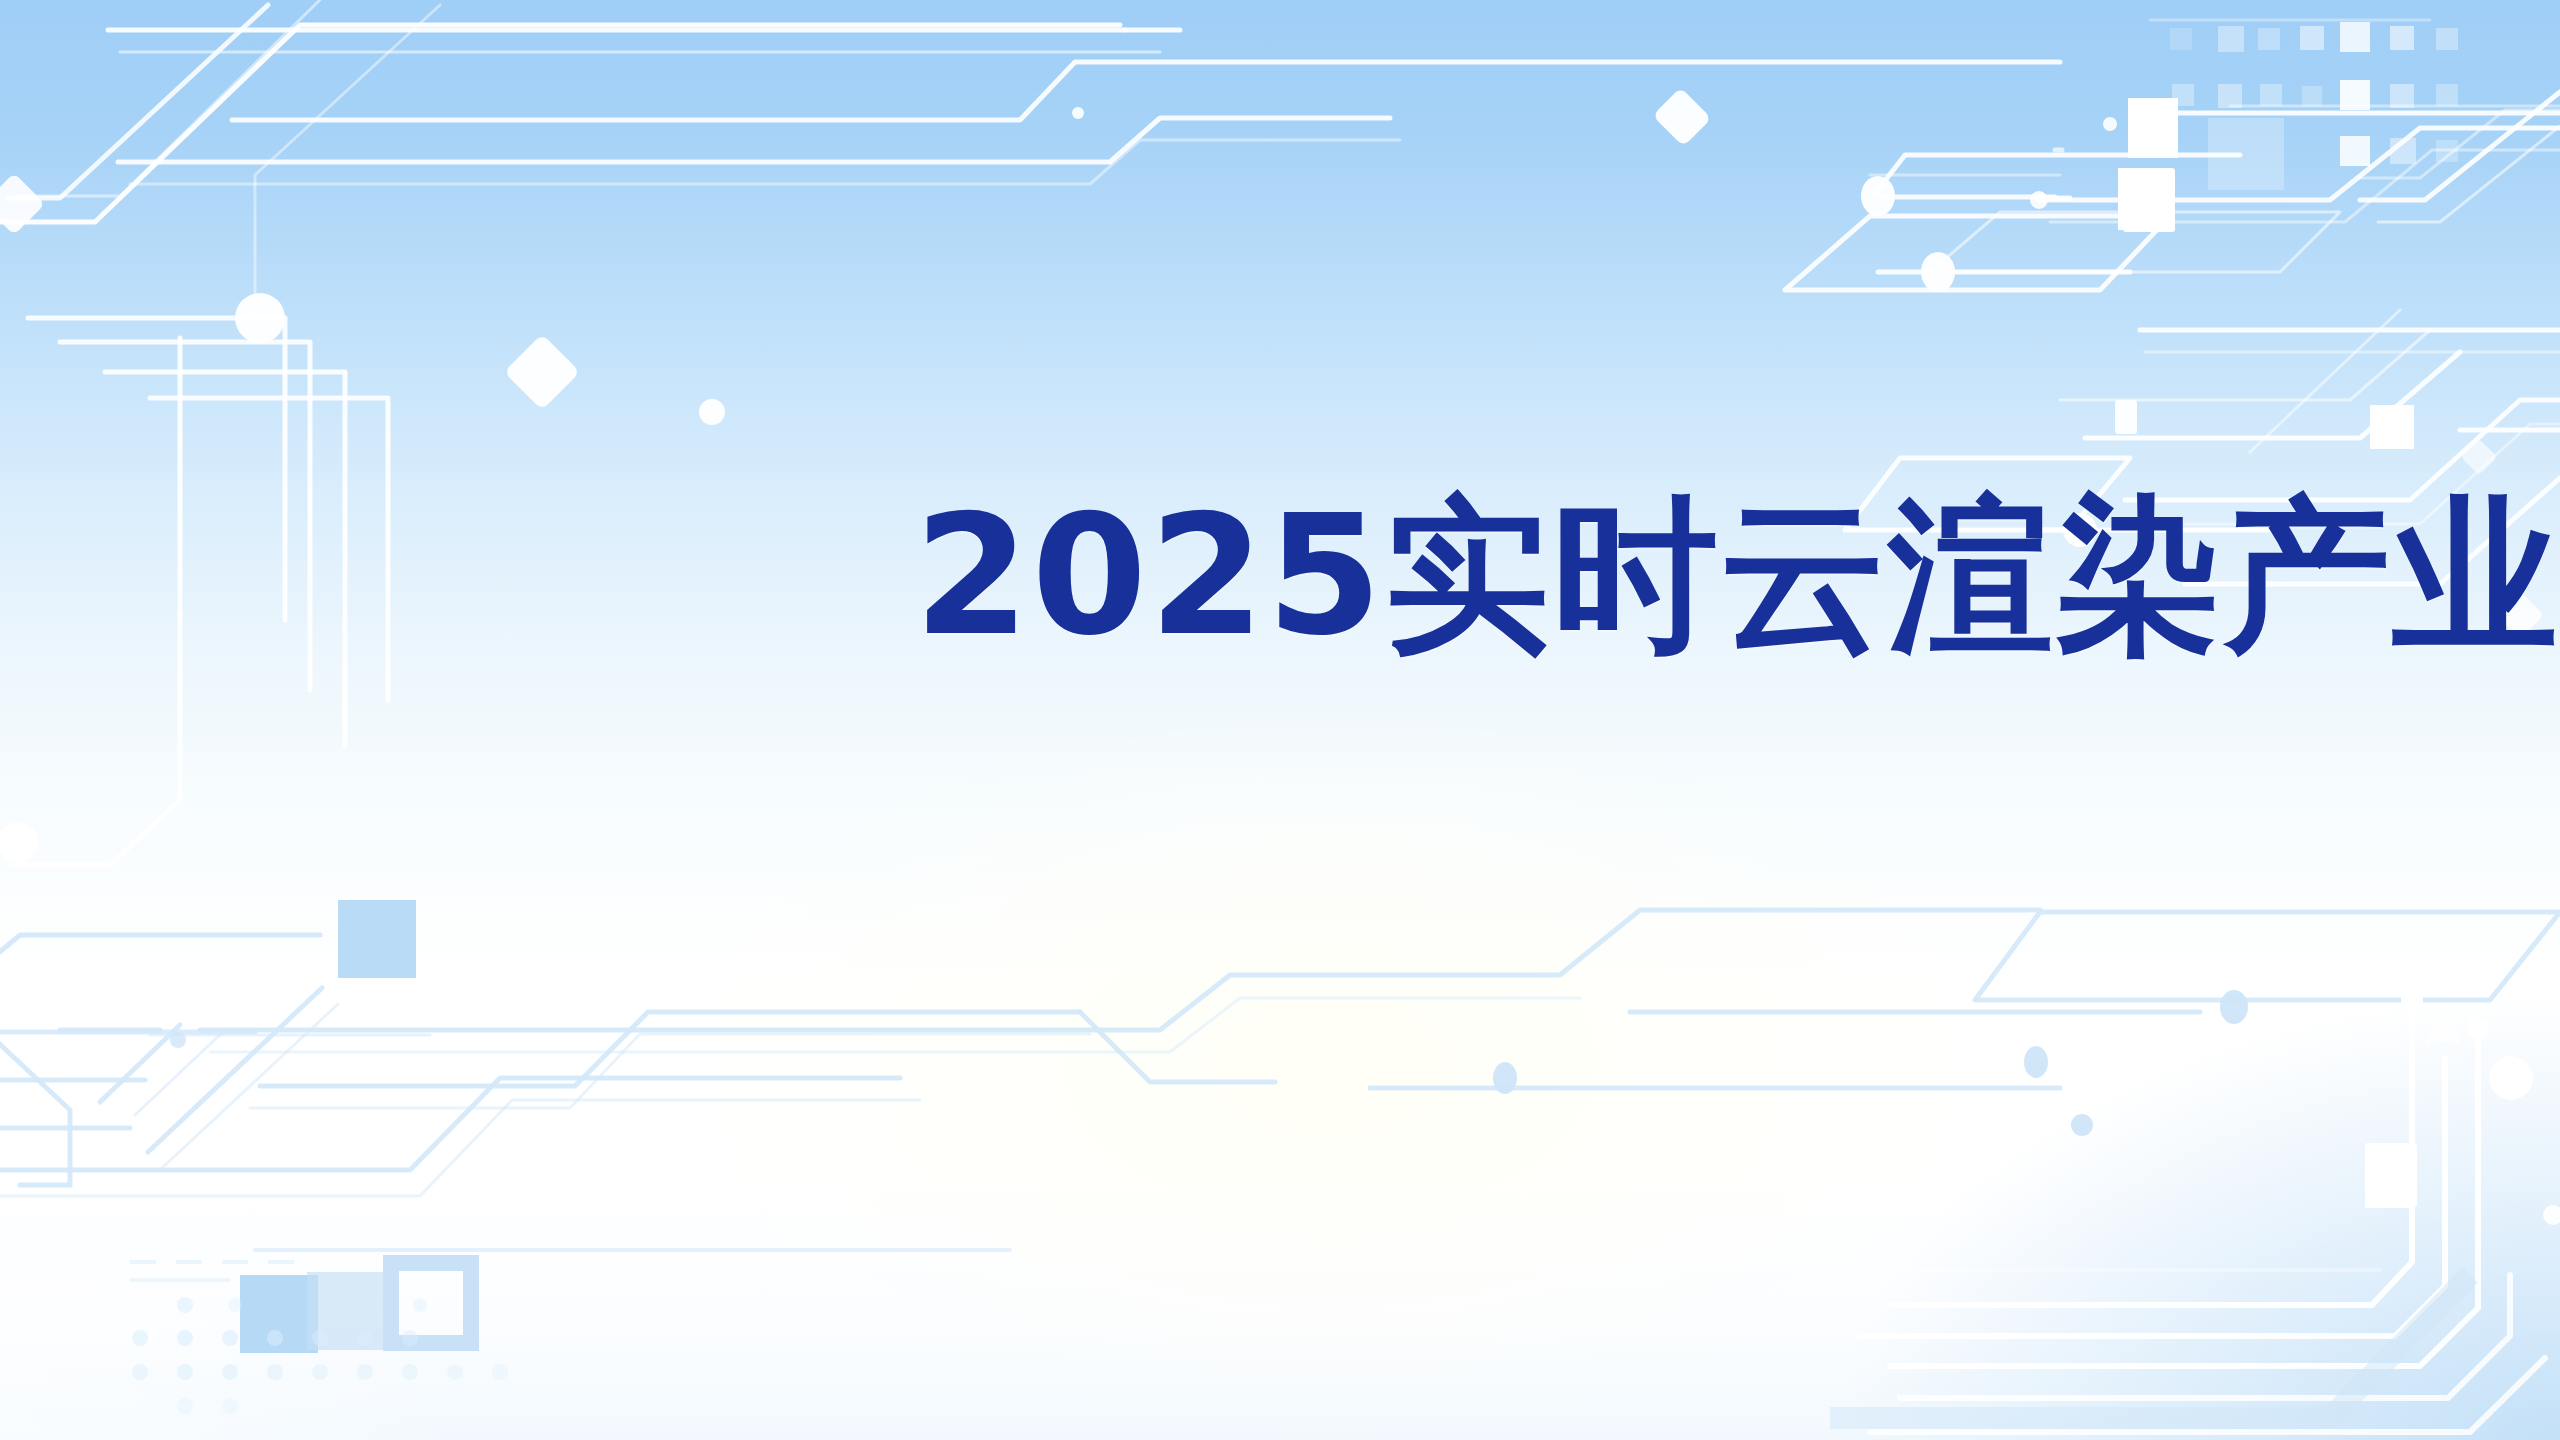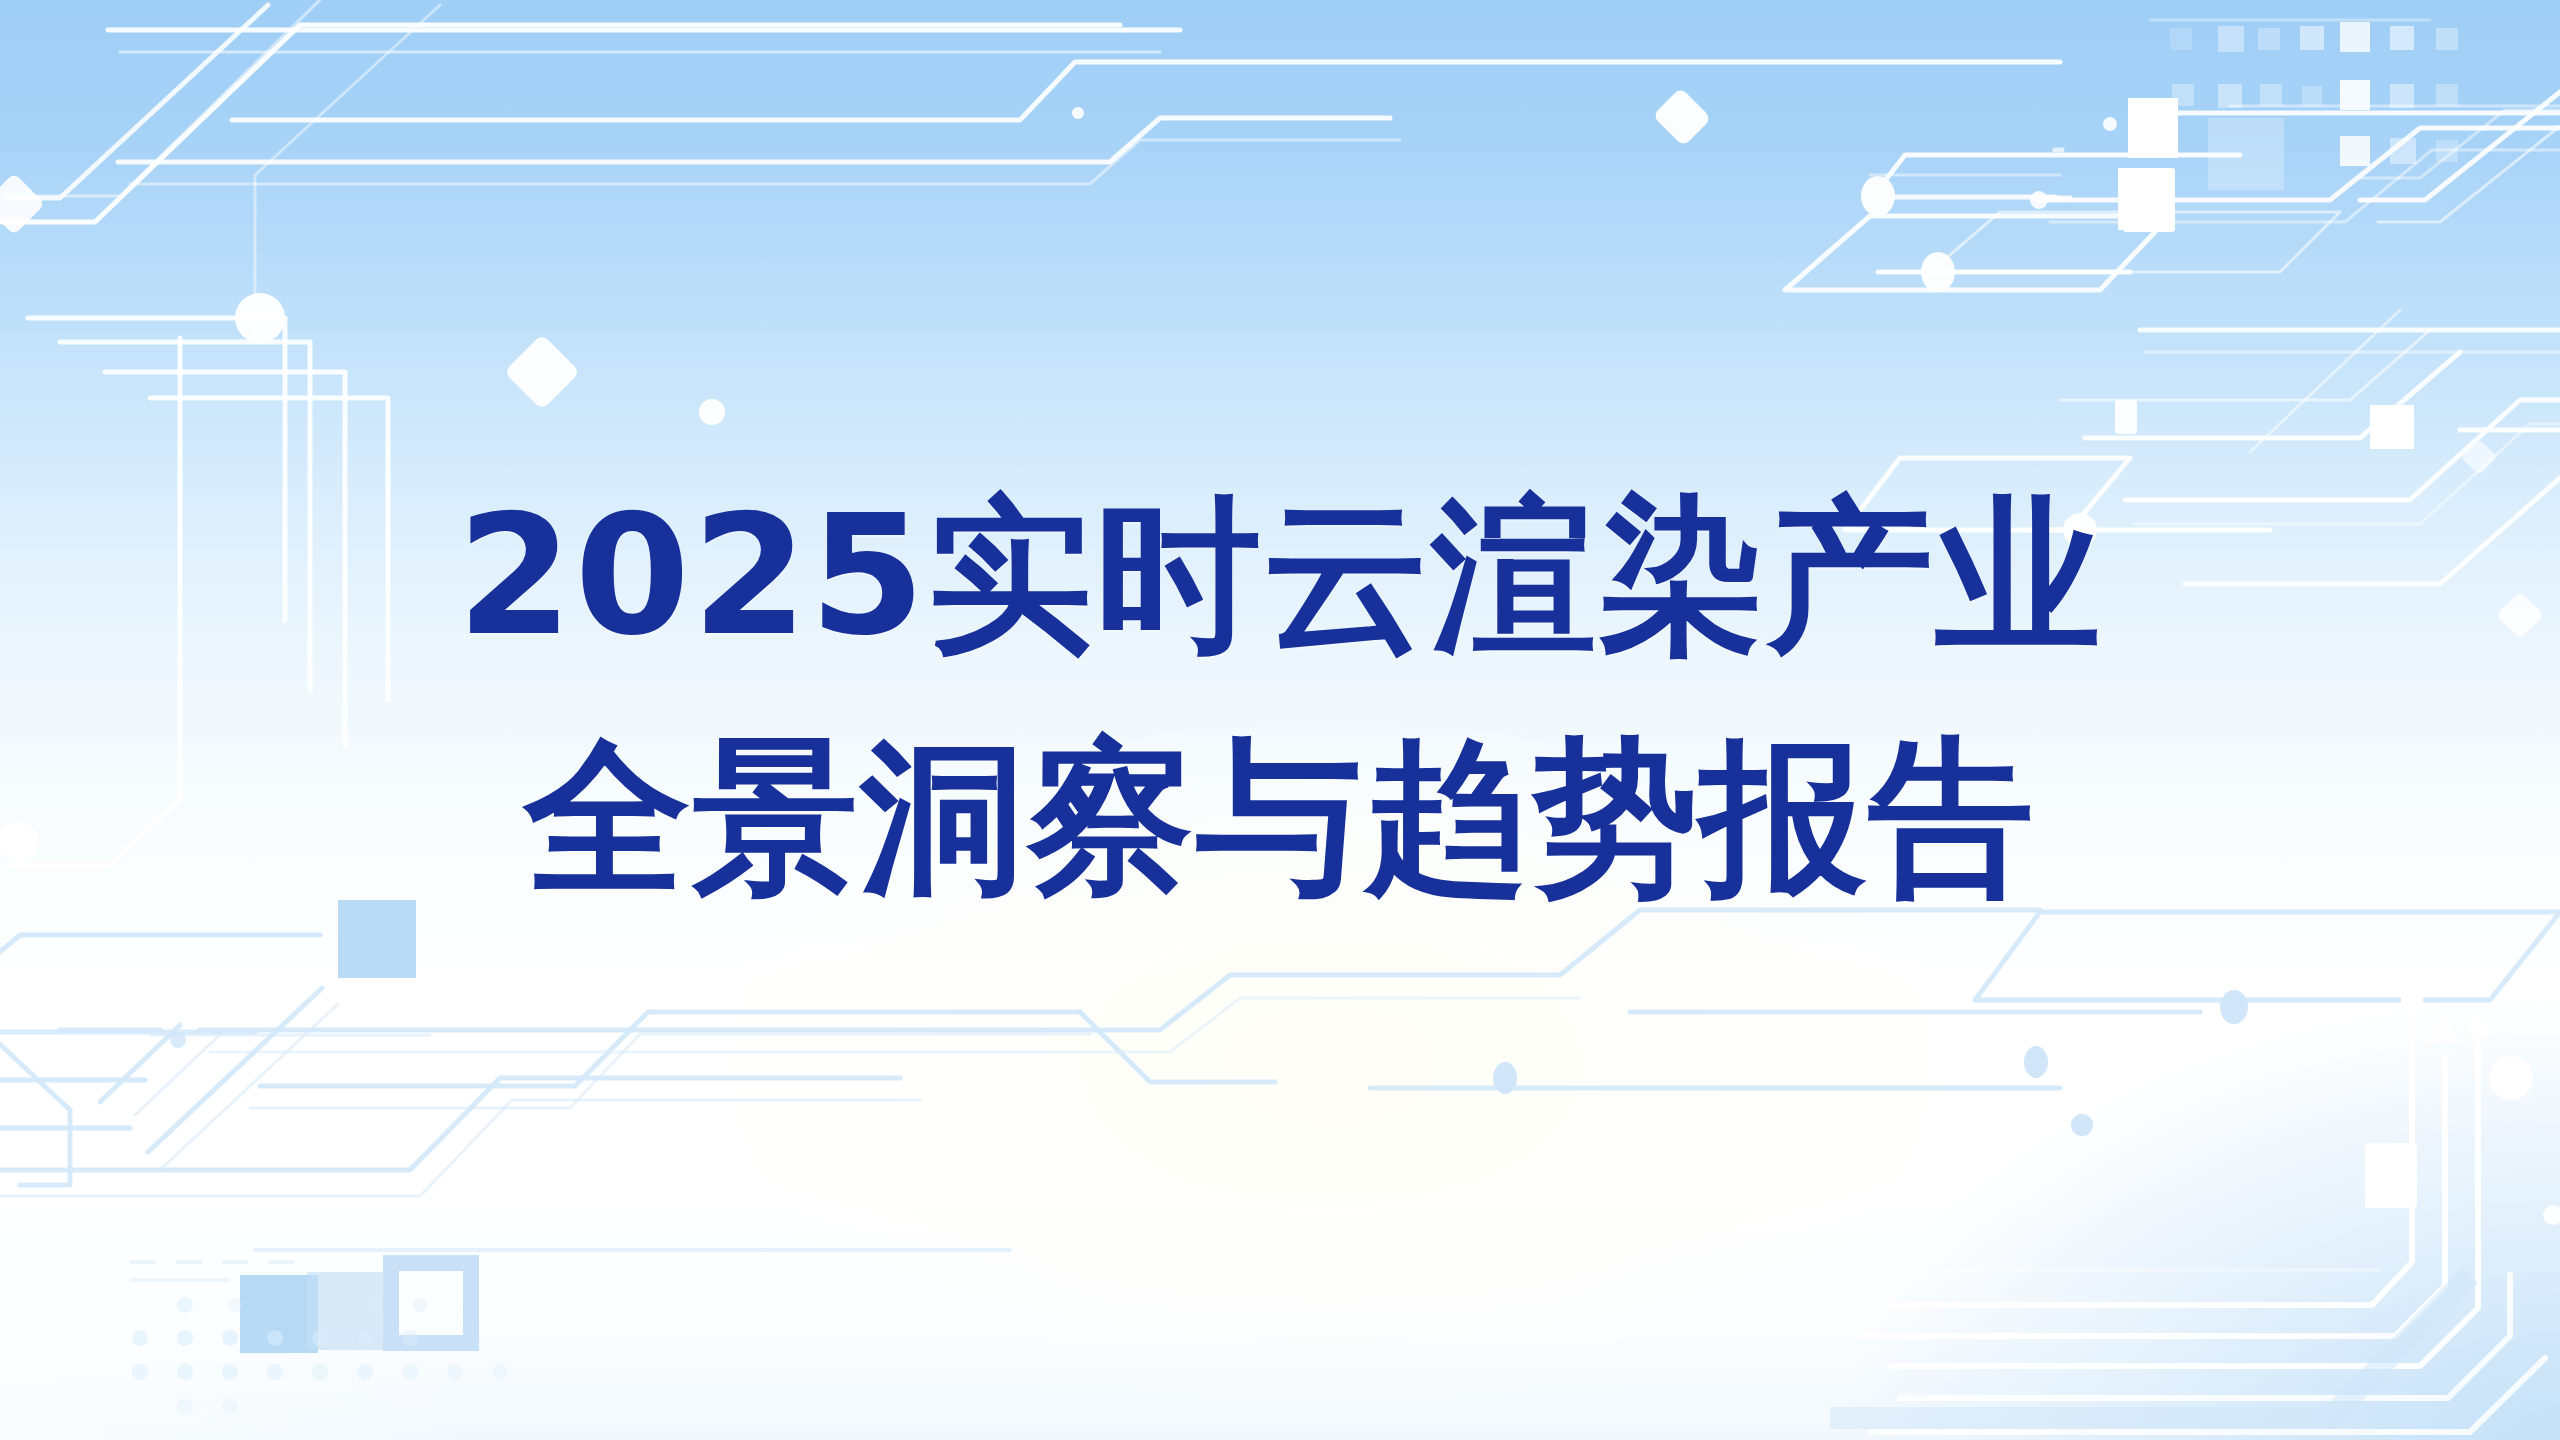--- a/index.html
+++ b/index.html
@@ -43,21 +43,21 @@
     height: 1440px;
     pointer-events: none;
   }
   #deco-top, #deco-bottom { z-index: 2; }
 
   .title-wrap {
     position: absolute;
     left: 0; right: 0;
     top: 455px;
     z-index: 6;
-    text-align: center;
+    text-align: right;
   }
   .title-line {
     display: block;
     color: #17309a;
     font-weight: 900;
     font-size: 164px;
     line-height: 1.46;
     letter-spacing: 0.012em;
     white-space: nowrap;
     font-family: "DejaVu Sans", "Liberation Sans", sans-serif;
@@ -314,16 +314,15 @@
       <circle cx="2511" cy="1078" r="22" opacity=".95"></circle>
       <circle cx="2553" cy="1215" r="10" opacity=".9"></circle>
     </g>
     <g stroke="#cfe5f8" fill="none" stroke-width="22" stroke-linecap="butt" opacity=".5">
       <path d="M 1830,1418 L 2330,1418 L 2470,1275"></path>
     </g>
   </svg>
 
   <div class="title-wrap">
     <span class="title-line l1">2025实时云渲染产业</span>
-    <span class="title-line l2">全景洞察与趋势报告</span>
   </div>
 
 </div>
 
 </body></html>

